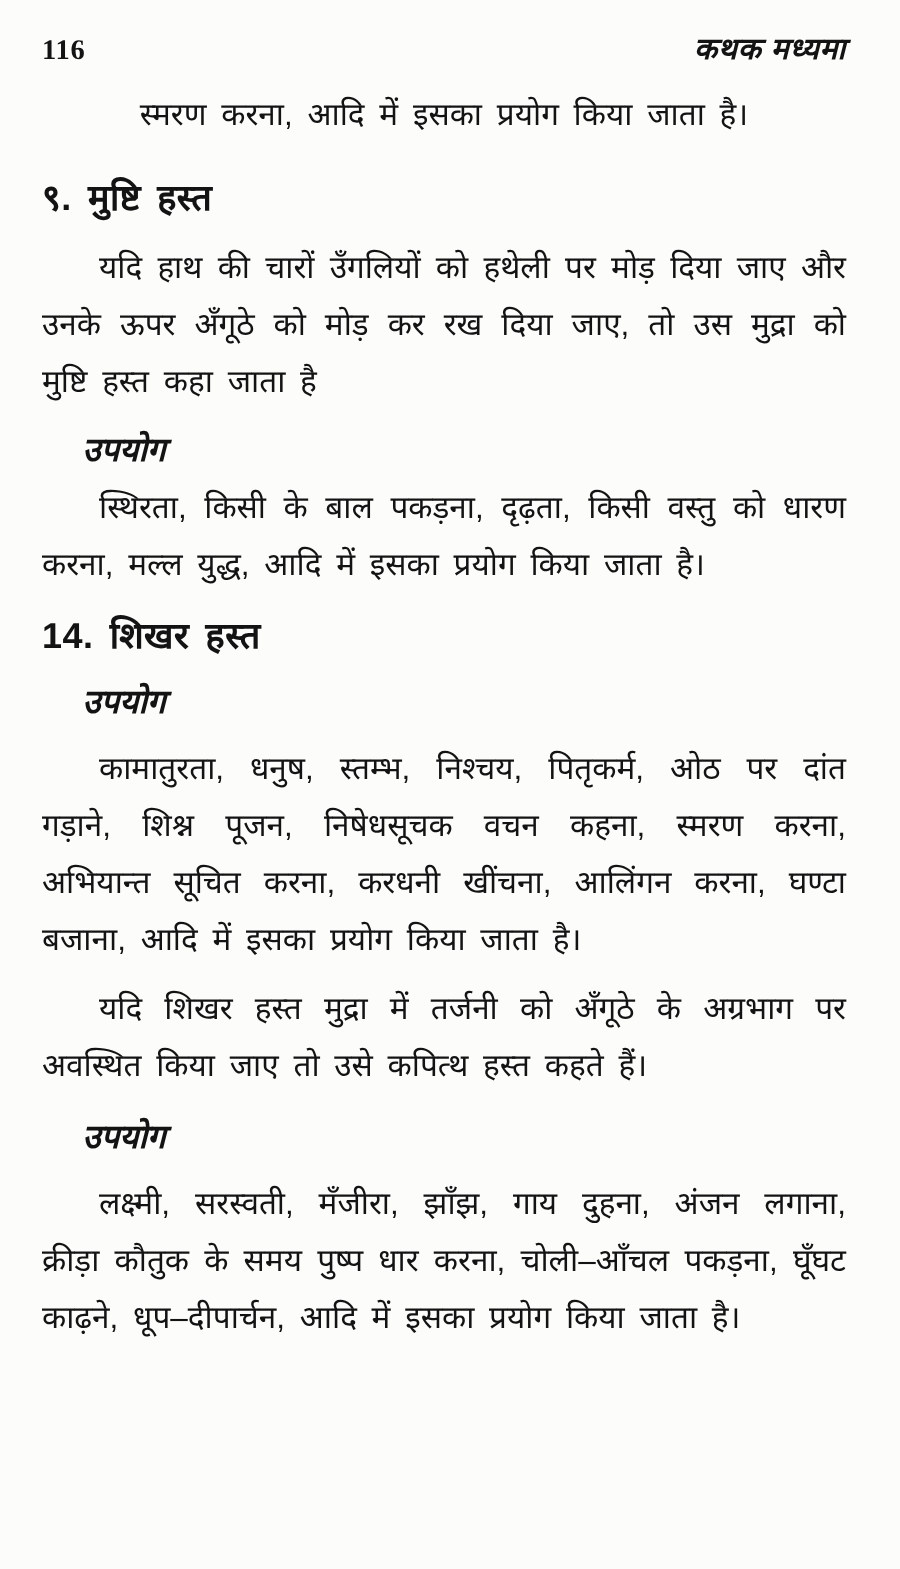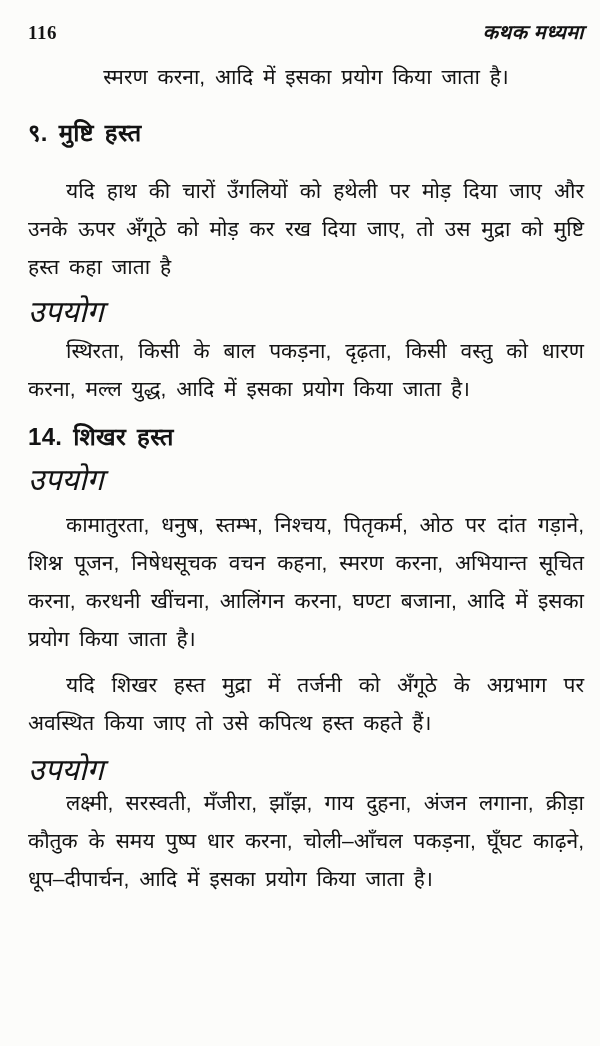--- a/index.html
+++ b/index.html
@@ -8,21 +8,21 @@
     width: 600px;
     height: 1046px;
     background: #fcfcfa;
     color: #131313;
     font-family: "Liberation Sans", "DejaVu Sans", sans-serif;
     overflow: hidden;
   }
   .page {
     width: 600px;
     height: 1046px;
-    padding: 18px 16px 0 28px;
+    padding: 18px 36px 0 28px;
     background: #fcfcfa;
     border-radius: 18px;
   }
   .page-header {
     display: flex;
     justify-content: space-between;
     align-items: baseline;
     height: 26px;
   }
   .page-number {
@@ -50,37 +50,38 @@
     margin-top: 14px;
     text-align: center;
   }
   .section-heading {
     font-size: 24px;
     font-weight: 700;
     line-height: 30px;
     letter-spacing: 0.3px;
   }
   .usage-label {
-    font-size: 30px;
-    font-weight: 400;
+    font-size: 22px;
+    font-weight: 700;
     font-style: italic;
     line-height: 28px;
+    margin-left: 27px;
   }
   .mt-h9  { margin-top: 22px; }
-  .mt-p1  { margin-top: 24px; }
+  .mt-p1  { margin-top: 12px; }
   .mt-u1  { margin-top: 12px; }
   .mt-p2  { margin-top: 6px;  }
   .mt-h10 { margin-top: 14px; }
   .mt-p3  { margin-top: 10px; }
   .mt-u2  { margin-top: 14px; }
   .mt-p4  { margin-top: 12px; }
   .mt-h11 { margin-top: 10px; }
   .mt-p5  { margin-top: 8px;  }
   .mt-u3  { margin-top: 14px; }
-  .mt-p6  { }
+  .mt-p6  { margin-top: 12px; }
 </style>
 </head>
 <body>
 
 <div class="page">
 
   <div class="page-header">
     <span class="page-number">116</span>
     <span class="running-title">कथक मध्यमा</span>
   </div>

